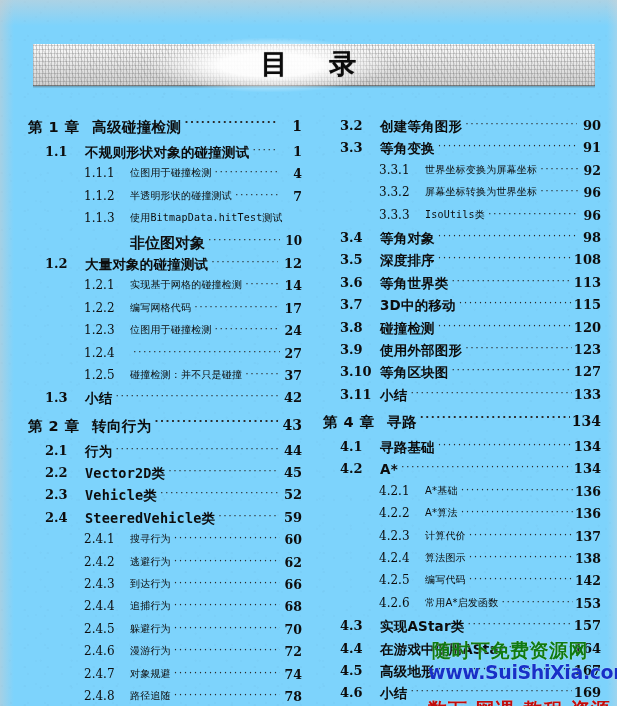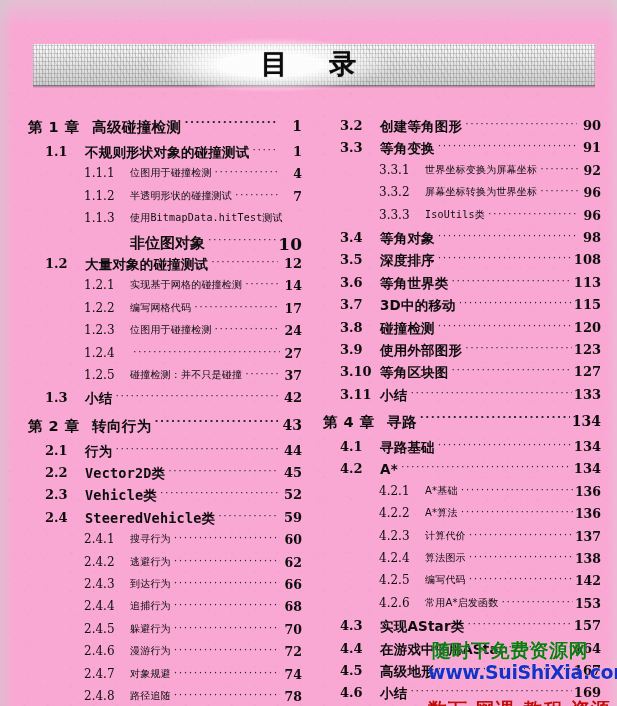--- a/index.html
+++ b/index.html
@@ -14,21 +14,21 @@
     overflow: hidden;
     font-family: "DejaVu Sans", "Liberation Sans", sans-serif;
     color: #101010;
     position: relative;
   }
 
   
   .page {
     position: absolute;
     inset: 0;
-    background: #f9a8d4;
+    background: #7dd3fc;
   }
   .page-noise {
     position: absolute;
     inset: 0;
     pointer-events: none;
     opacity: .45;
     background-image:
       radial-gradient(circle at 7% 11%, rgba(0,0,0,.045) 0 1px, transparent 1.4px),
       radial-gradient(circle at 31% 47%, rgba(0,0,0,.035) 0 1px, transparent 1.4px),
       radial-gradient(circle at 64% 23%, rgba(0,0,0,.04) 0 1px, transparent 1.4px),
@@ -211,21 +211,21 @@
   }
   .lv-sub .pg {
     font-size: 12.5px;
     font-weight: bold;
     min-width: 20px;
   }
 
   
   .lv-cont-sub { padding-left: 102px; }
   .lv-cont-sub .txt { font-size: 15px; font-weight: bold; }
-  .lv-cont-sub .pg { font-size: 17px; font-weight: bold; min-width: 20px; }
+  .lv-cont-sub .pg { font-size: 12px; font-weight: bold; min-width: 20px; }
 
   
   .mono {
     font-family: "DejaVu Sans Mono", "Liberation Mono", monospace;
     font-size: 12px;
     letter-spacing: -.2px;
   }
 
   .spacer-chapter { height: 4px; }
 

